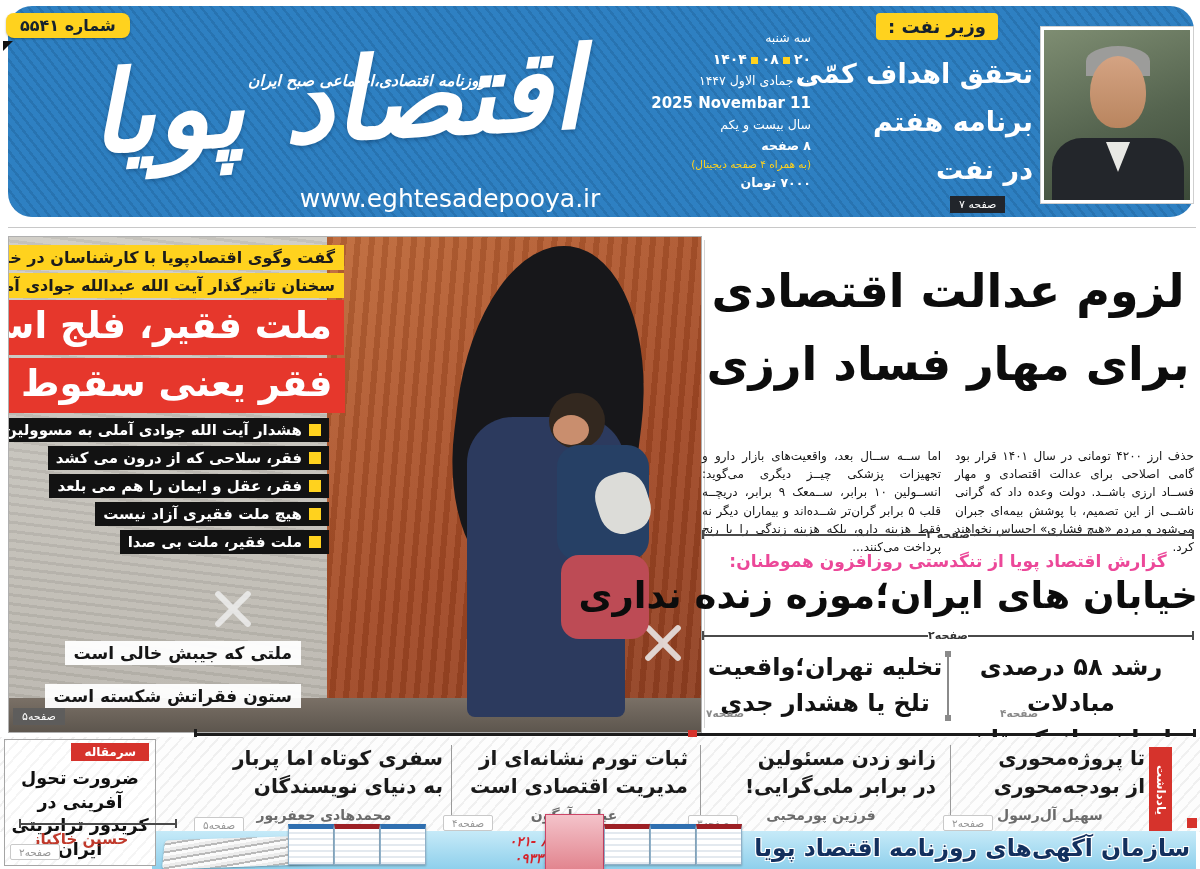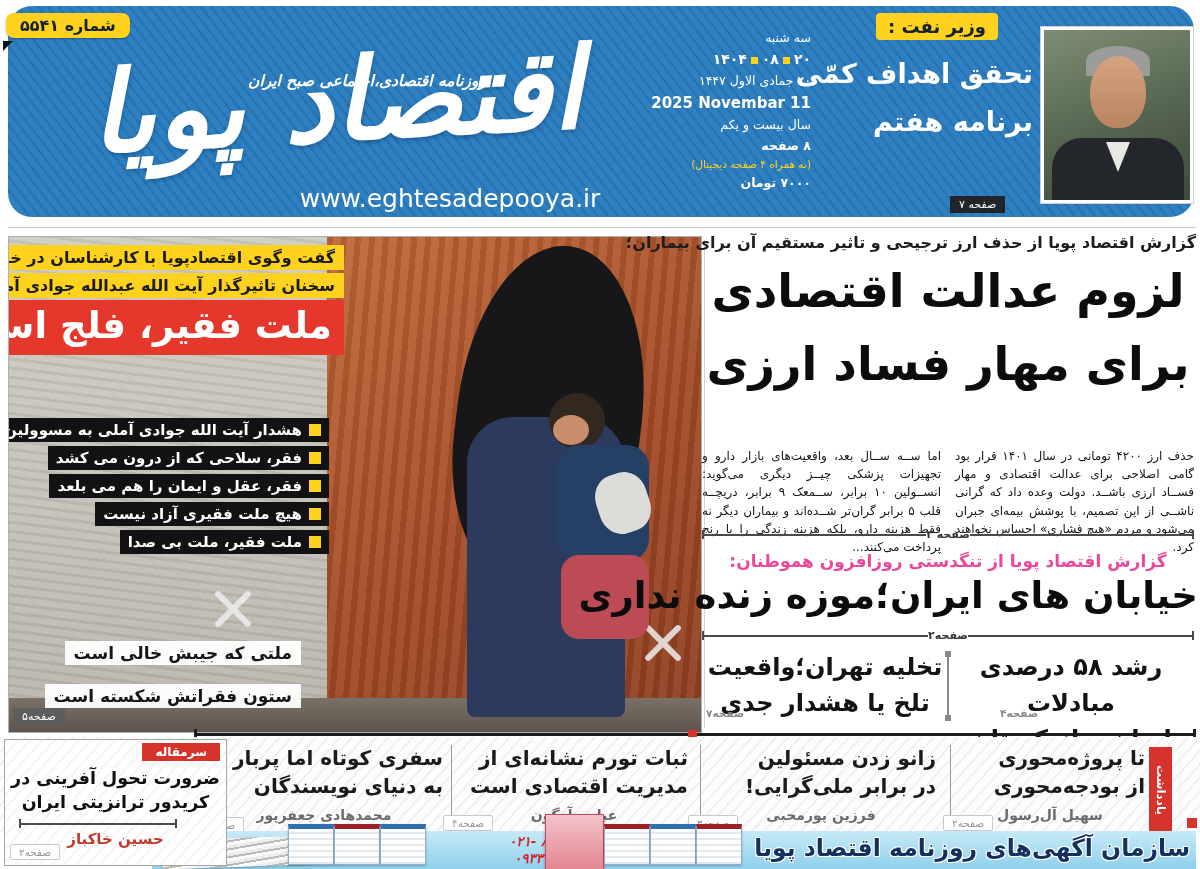--- a/index.html
+++ b/index.html
@@ -87,21 +87,21 @@
   .middiv::before,.middiv::after{content:"";position:absolute;left:-2px;width:6px;height:6px;background:#8a8a8a;}
   .middiv::after{bottom:0;}
   .midpg{font-size:10.5px;color:#8a8a8a;font-weight:700;}
   .mainline{left:194px;top:733px;width:1002px;height:3px;background:#1c1c1c;}
   .mainline::before,.mainline::after{content:"";position:absolute;top:-4px;width:3px;height:11px;background:#1c1c1c;}
   .mainline::before{left:0;} .mainline::after{right:0;}
   .redsq{background:#d6332c;}
   
   .bstrip{left:0;top:737px;width:1200px;height:95px;
           background:repeating-linear-gradient(132deg, rgba(0,0,0,.05) 0 2px, rgba(0,0,0,0) 2px 9px),#fdfdfd;}
-  .edbox{left:4px;top:739px;width:223px;height:127px;border:1px solid #a5a5a5;box-sizing:border-box;background:#fff;z-index:2;
+  .edbox{left:4px;top:739px;width:152px;height:127px;border:1px solid #a5a5a5;box-sizing:border-box;background:#fff;z-index:2;
          background:repeating-linear-gradient(132deg, rgba(0,0,0,.04) 0 2px, rgba(0,0,0,0) 2px 9px),#fff;}
   .edtab{position:absolute;top:3px;right:6px;background:#d6332c;color:#fff;font-size:12px;font-weight:700;padding:2px 13px;}
   .edhead{position:absolute;top:27px;left:0;width:100%;text-align:center;font-size:17.5px;font-weight:700;line-height:1.35;color:#101010;}
   .edrule{top:79px;left:14px;width:158px;}
   .edauthor{position:absolute;top:90px;left:0;width:100%;text-align:center;color:#c0392b;font-size:15px;font-weight:700;}
   .chip{background:#fff;border:1px solid #c9c9c9;color:#979797;font-size:10.5px;padding:1px 8px;border-radius:2px;}
   .bcol{top:744px;text-align:right;}
   .bcol .h{font-size:20px;font-weight:700;line-height:1.4;color:#1a1a1a;padding-left:6px;}
   .bcol .au{margin-top:7px;font-size:14px;font-weight:700;color:#6b6b6b;text-align:center;}
   .bdiv{top:745px;width:1px;height:78px;background:#9a9a9a;}
@@ -141,20 +141,21 @@
     <div>سال بیست و یکم</div>
     <div class="b">۸ صفحه</div>
     <div class="yellow">(به همراه ۴ صفحه دیجیتال)</div>
     <div class="b">۷۰۰۰ تومان</div>
   </div>
 
   <div class="a min-kick">وزیر نفت :</div>
   <div class="a min-head">
     <div>تحقق اهداف کمّی</div>
     <div>برنامه هفتم</div>
+    <div>در نفت</div>
   </div>
   <div class="a min-page">صفحه ۷</div>
   <div class="a min-photo">
     <div class="ph">
       <div class="hair"></div>
       <div class="face"></div>
       <div class="suit"></div>
       <div class="shirt"></div>
     </div>
   </div>
@@ -178,20 +179,21 @@
     <div class="coat"></div>
     <div class="kid-head"></div>
     <div class="kid-face"></div>
     <div class="kid-body"></div>
     <div class="kid-pant"></div>
     <div class="sleeve"></div>
 
     <div class="ovl kick-strip" style="right:357px;top:8px;">گفت وگوی اقتصادپویا با کارشناسان در خصوص</div>
     <div class="ovl kick-strip" style="right:357px;top:36px;">سخنان تاثیرگذار آیت الله عبدالله جوادی آملی:</div>
     <div class="ovl red-block" style="right:357px;top:63px;">ملت فقیر، فلج است</div>
+    <div class="ovl red-block" style="left:0px;top:121px;">فقر یعنی سقوط</div>
 
     <div class="ovl bullets" style="right:372px;top:181px;">
       <div class="bullet">
           <span class="bsq"></span>
           <span>هشدار آیت الله جوادی آملی به مسوولین</span>
         </div>
       <div class="bullet">
           <span class="bsq"></span>
           <span>فقر، سلاحی که از درون می کشد</span>
         </div>
@@ -210,21 +212,20 @@
     </div>
 
     <div class="ovl caps" style="right:400px;top:404px;">
       <div class="cap">ملتی که جیبش خالی است</div>
       <div class="cap">ستون فقراتش شکسته است</div>
     </div>
 
     <div class="ovl p5chip a">صفحه۵</div>
   </div>
 
-  <div class="a lead-kick">گزارش اقتصاد پویا از حذف ارز ترجیحی و تاثیر مستقیم آن برای بیماران؛</div>
   <div class="a lead-head">
     <div>لزوم عدالت اقتصادی</div>
     <div>برای مهار فساد ارزی</div>
   </div>
   <div class="a body2">
     <div>حذف ارز ۴۲۰۰ تومانی در سال ۱۴۰۱ قرار بود گامی اصلاحی برای عدالت اقتصادی و مهار فســاد ارزی باشــد. دولت وعده داد که گرانی ناشــی از این تصمیم، با پوشش بیمه‌ای جبران می‌شود و مردم «هیچ فشاری» احساس نخواهند کرد.</div>
     <div>اما ســه ســال بعد، واقعیت‌های بازار دارو و تجهیزات پزشکی چیــز دیگری می‌گوید: انســولین ۱۰ برابر، ســمعک ۹ برابر، دریچــه قلب ۵ برابر گران‌تر شــده‌اند و بیماران دیگر نه فقط هزینه دارو، بلکه هزینه زندگی را با رنج پرداخت می‌کنند...</div>
   </div>
   <div class="rule" style="left:702px;top:528px;width:492px;">
     <span class="seg"></span>

